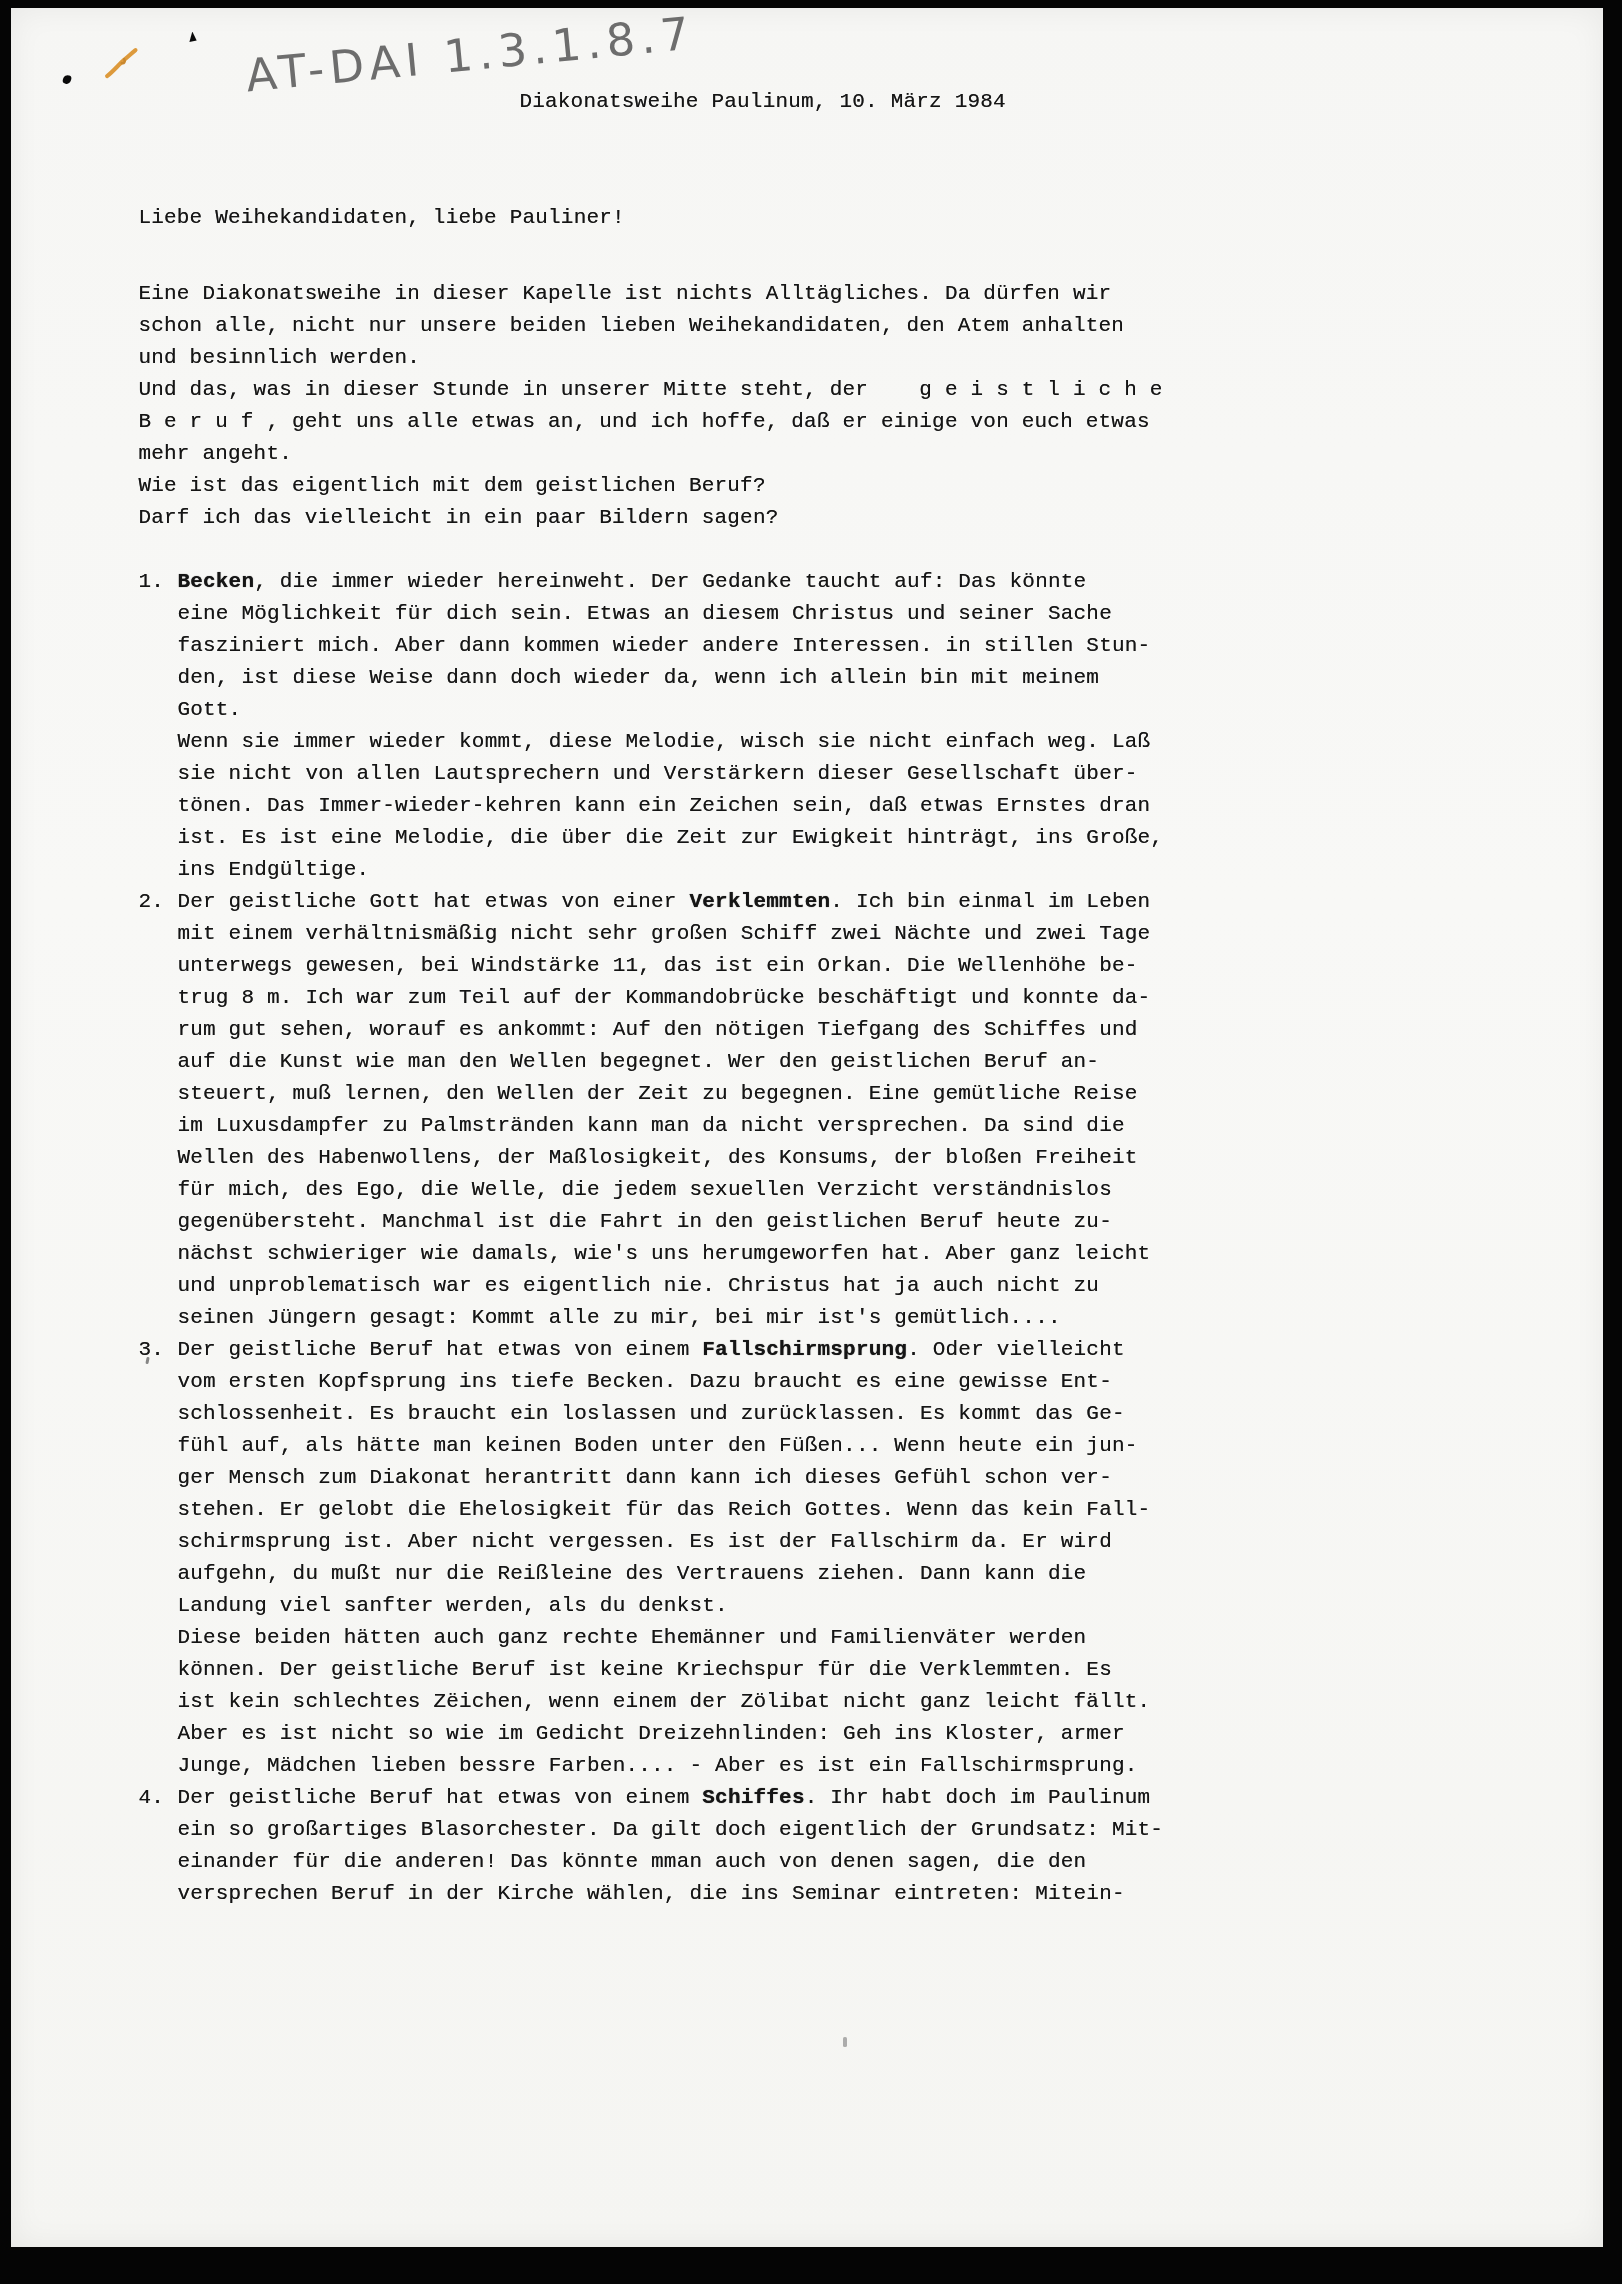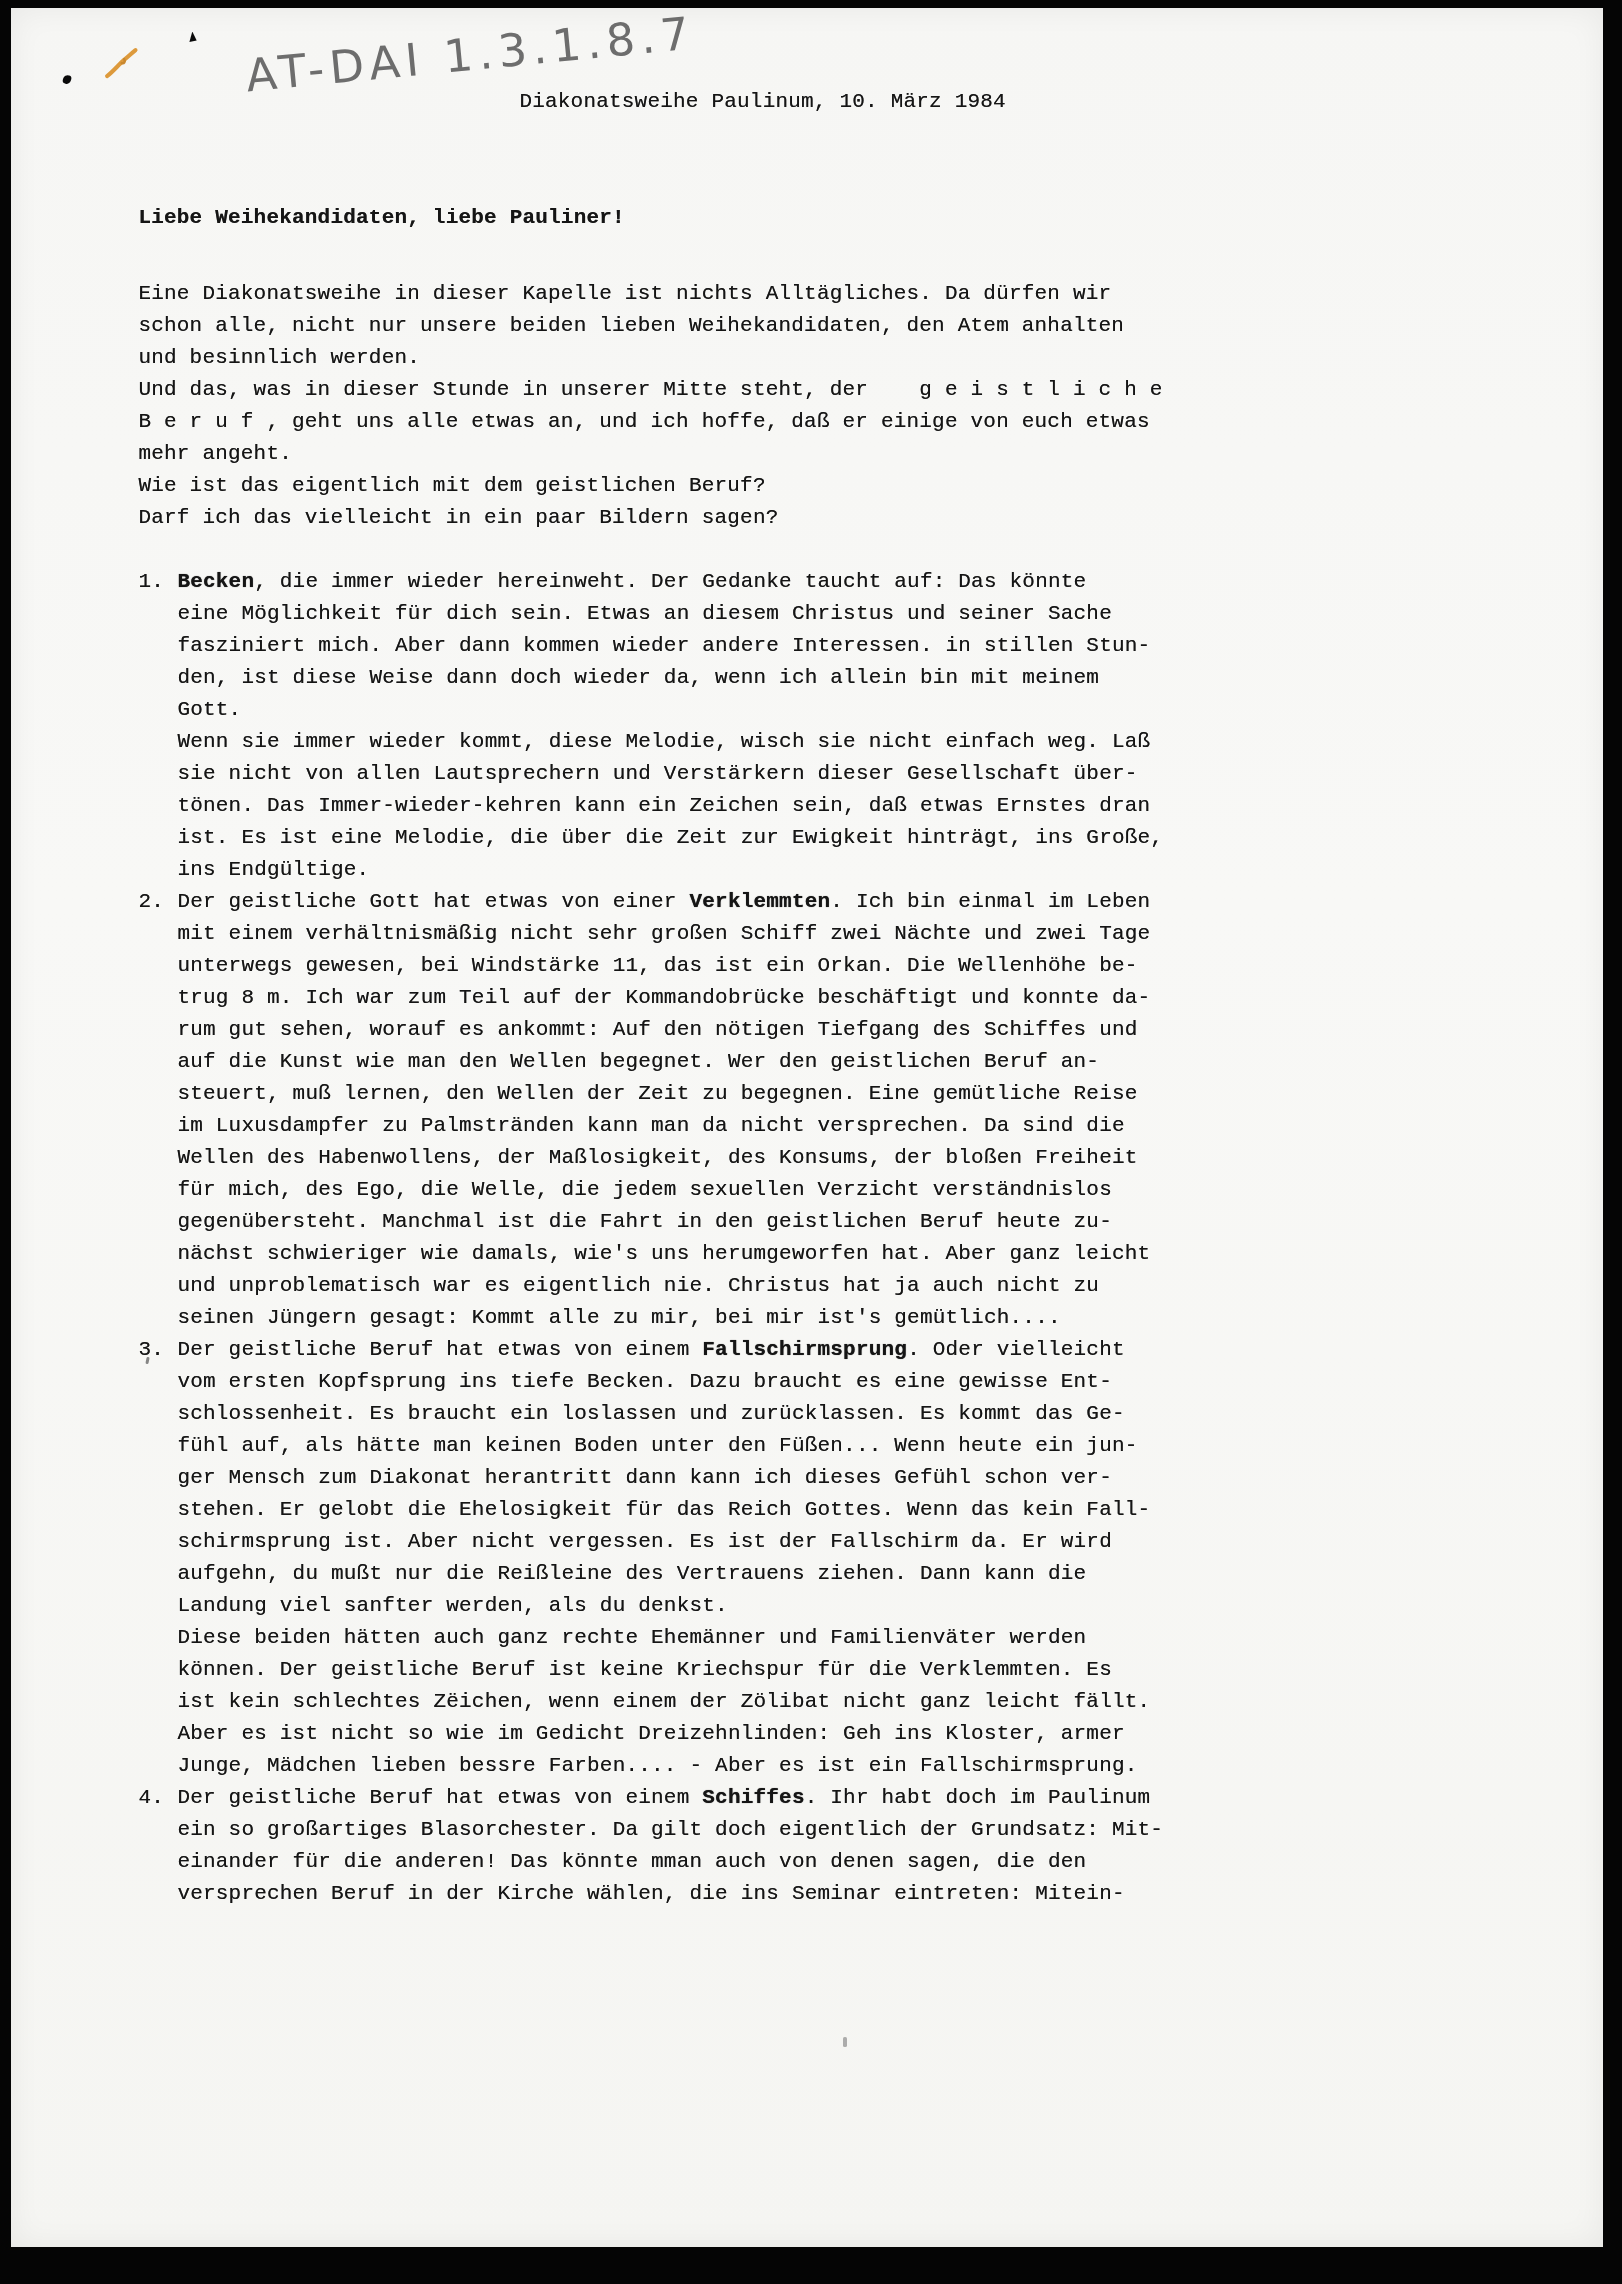--- a/index.html
+++ b/index.html
@@ -39,21 +39,21 @@
   .title{
     position:absolute;
     left:508px;top:70px;
     white-space:nowrap;
   }
   .content{
     position:absolute;
     left:127px;top:186px;
     width:1379px;
   }
-  .salutation{white-space:pre;font-weight:bold;}
+  .salutation{white-space:pre;}
   .intro{
     margin-top:44px;
     white-space:pre-wrap;
   }
   .items{margin-top:32px;}
   .item{display:flex;align-items:flex-start;}
   .item .num{flex:0 0 39px;white-space:pre;}
   .item .body{flex:1 1 auto;white-space:pre-wrap;}
   .b{font-weight:bold;text-shadow:0 0 0.8px rgba(0,0,0,0.8);}
   

